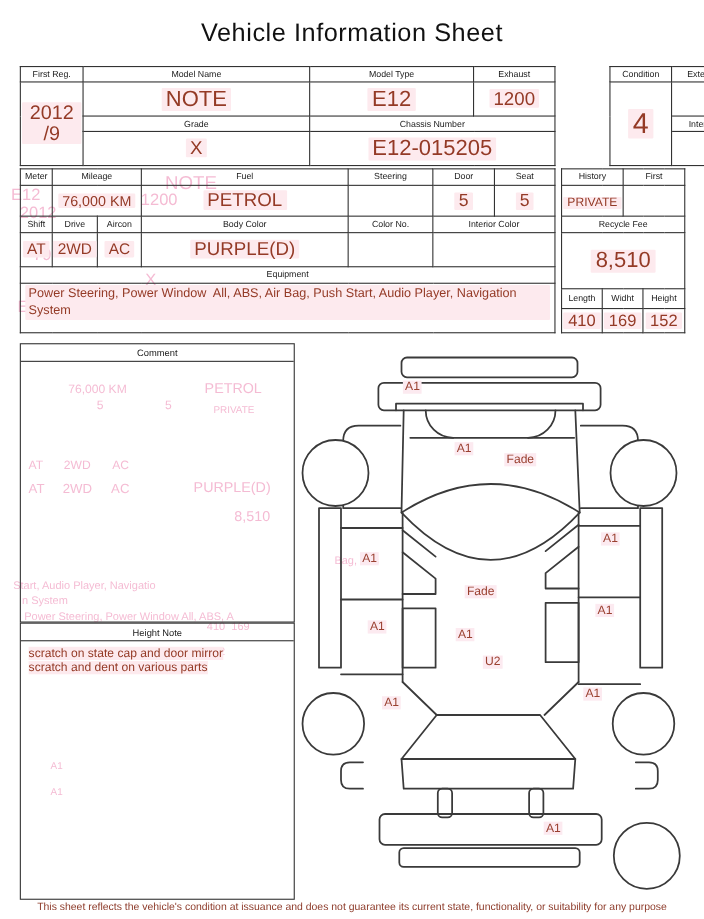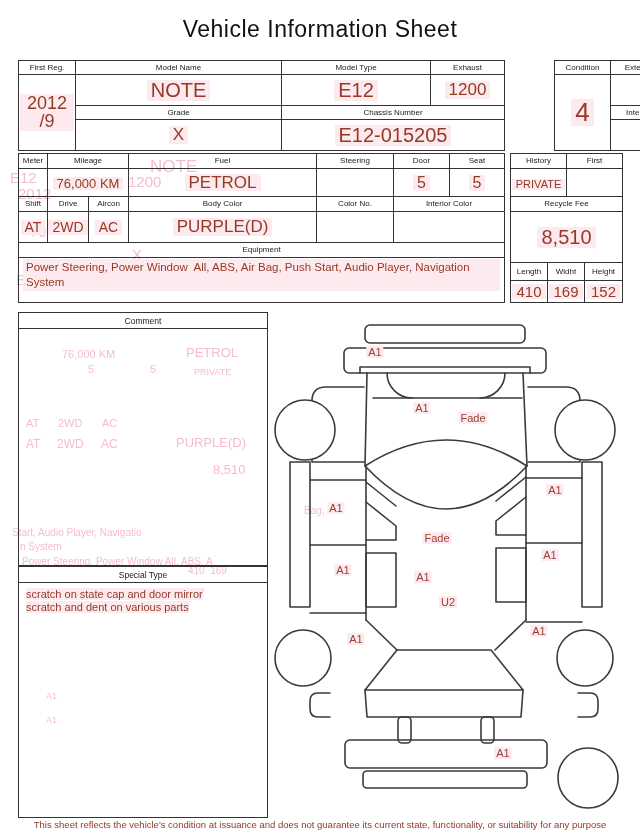--- a/index.html
+++ b/index.html
@@ -228,21 +228,21 @@
     </tr>
   </tbody>
     </table>
 
   <div class="notebox" style="left:18px;top:312px;width:248px;height:252px;">
     <div class="notebox-hdr">Comment</div>
     <div class="note-lines"></div>
   </div>
 
   <div class="notebox" style="left:18px;top:566px;width:248px;height:250px;">
-    <div class="notebox-hdr">Special Type</div>
+    <div class="notebox-hdr">Height Note</div>
     <div class="note-lines">
       <div class="note-line"><span>scratch on state cap and door mirror</span></div>
       <div class="note-line"><span>scratch and dent on various parts</span></div>
     </div>
   </div>
 
   <div class="diagram">
     <svg width="368" height="496" viewBox="0 0 368 496" fill="none" stroke="#3a3a3a" stroke-width="1.6" stroke-linejoin="round" stroke-linecap="round">
       <g>
         <rect x="95" y="9" width="160" height="18" rx="5"></rect>

